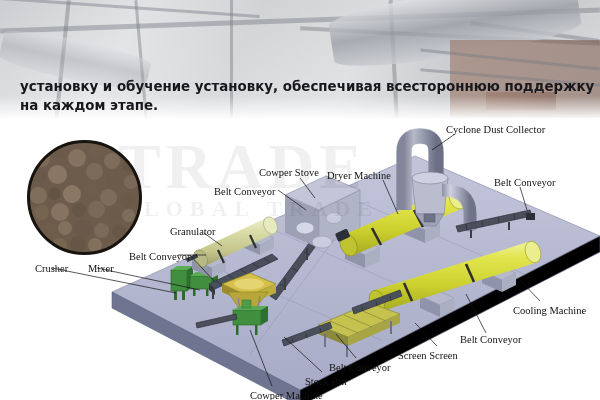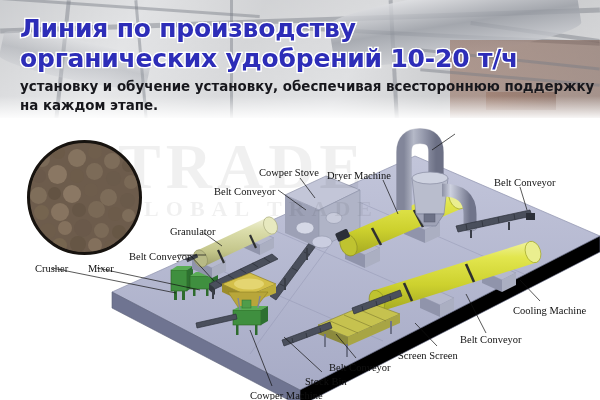--- a/index.html
+++ b/index.html
@@ -165,24 +165,20 @@
     <div class="duct" style="left:330px;top:-8px;width:250px;height:64px;transform:rotate(-9deg);"></div>
     <div class="duct" style="left:0px;top:40px;width:150px;height:40px;transform:rotate(12deg);opacity:.5;"></div>
     <div class="brickwall" style="left:450px;top:40px;width:150px;height:90px;"></div>
     <div class="brickwall" style="left:486px;top:92px;width:70px;height:18px;opacity:.8;"></div>
     <div class="beam" style="left:420px;top:58px;width:180px;height:3px;transform:rotate(6deg);"></div>
     <div class="beam" style="left:420px;top:76px;width:180px;height:3px;transform:rotate(5deg);"></div>
 
     <div class="hdr-fade"></div>
   </div>
 
-  <div id="title-block">
-    <div class="title-line">Линия по производству</div>
-    <div class="title-line">органических удобрений 10-20 т/ч</div>
-  </div>
 
   <div id="subtitle-block">
     <div class="sub-line">установку и обучение установку, обеспечивая всестороннюю поддержку</div>
     <div class="sub-line">на каждом этапе.</div>
   </div>
 
   <div id="diagram">
 
     <div class="wm" id="wm1">TRADE</div>
     <div class="wm" id="wm2">GLOBAL TRADE</div>
@@ -466,20 +462,21 @@
       <div class="pellet" style="left:28px;top:78px;width:14px;height:14px;background:#84715d;"></div>
       <div class="pellet" style="left:44px;top:76px;width:18px;height:18px;background:#6a594a;"></div>
       <div class="pellet" style="left:64px;top:80px;width:15px;height:15px;background:#7b6a57;"></div>
       <div class="pellet" style="left:82px;top:82px;width:14px;height:14px;background:#675745;"></div>
       <div class="pellet" style="left:22px;top:95px;width:15px;height:15px;background:#776650;"></div>
       <div class="pellet" style="left:40px;top:93px;width:16px;height:16px;background:#665645;"></div>
       <div class="pellet" style="left:58px;top:95px;width:14px;height:14px;background:#83705c;"></div>
       <div class="pellet" style="left:74px;top:97px;width:12px;height:12px;background:#6d5c4a;"></div>
     </div>
 
+    <div class="lbl" style="left:446px; top:6px;">Cyclone Dust Collector</div>
     <div class="lbl" style="left:259px; top:49px;text-align:right;">Cowper Stove</div>
     <div class="lbl" style="left:327px; top:52px;">Dryer Machine</div>
     <div class="lbl" style="left:494px; top:59px;">Belt Conveyor</div>
     <div class="lbl" style="left:214px; top:68px;">Belt Conveyor</div>
     <div class="lbl" style="left:170px; top:108px;">Granulator</div>
     <div class="lbl" style="left:129px; top:133px;">Belt Conveyor</div>
     <div class="lbl" style="left:35px;  top:145px;">Crusher</div>
     <div class="lbl" style="left:88px;  top:145px;">Mixer</div>
     <div class="lbl" style="left:513px; top:187px;">Cooling Machine</div>
     <div class="lbl" style="left:460px; top:216px;">Belt Conveyor</div>

